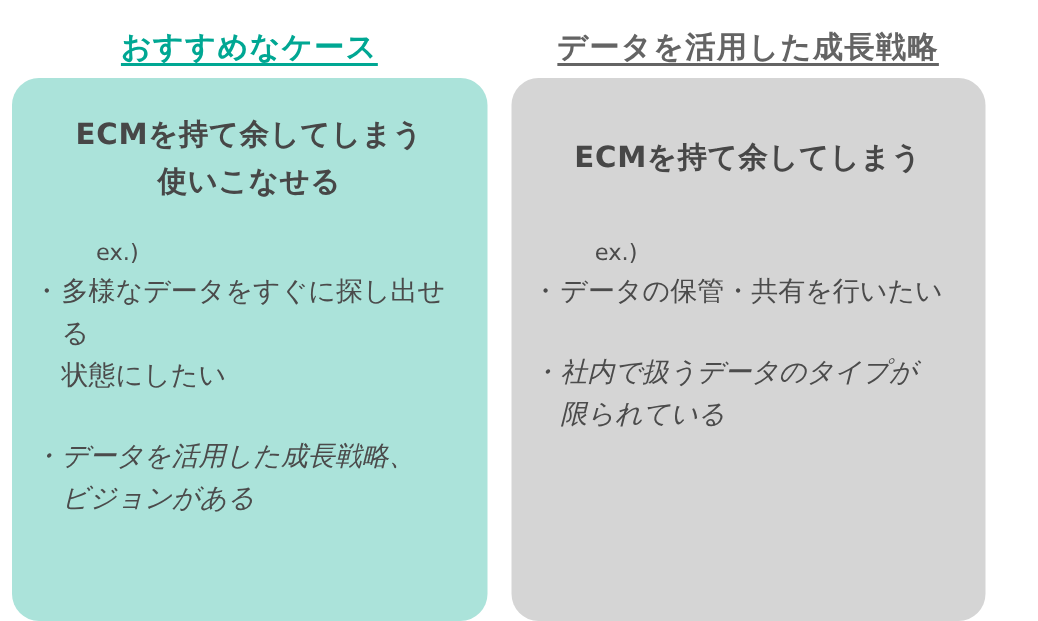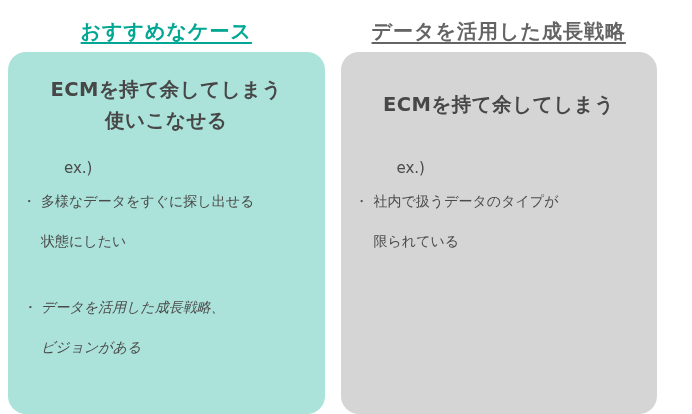--- a/index.html
+++ b/index.html
@@ -63,22 +63,22 @@
     line-height: 26px;
     color: var(--text-body);
     margin-left: 40px;
   }
   .case-list {
     list-style: none;
     color: var(--text-body);
   }
   .case-list li {
     position: relative;
-    font-size: 14px;
-    line-height: 40px;
+    font-size: 18px;
+    line-height: 28px;
     padding-left: 17px;
     white-space: pre-line;
   }
   .case-list li + li { margin-top: 26px; font-style: italic; }
   .case-list li::before {
     content: "・";
     position: absolute;
     left: -2px;
     top: 0;
   }
@@ -106,20 +106,21 @@
     </div>
   </section>
 
   <section class="column">
     <h2 class="title gray">データを活用した成長戦略</h2>
     <div class="card gray">
       <div class="card-heading">ECMを持て余してしまう</div>
       <div class="ex-label">ex.)</div>
       <ul class="case-list">
 
+          <li>データの保管・共有を行いたい</li>
 
           <li>社内で扱うデータのタイプが
 限られている</li>
 
         </ul>
     </div>
   </section>
 
 </div>
 

